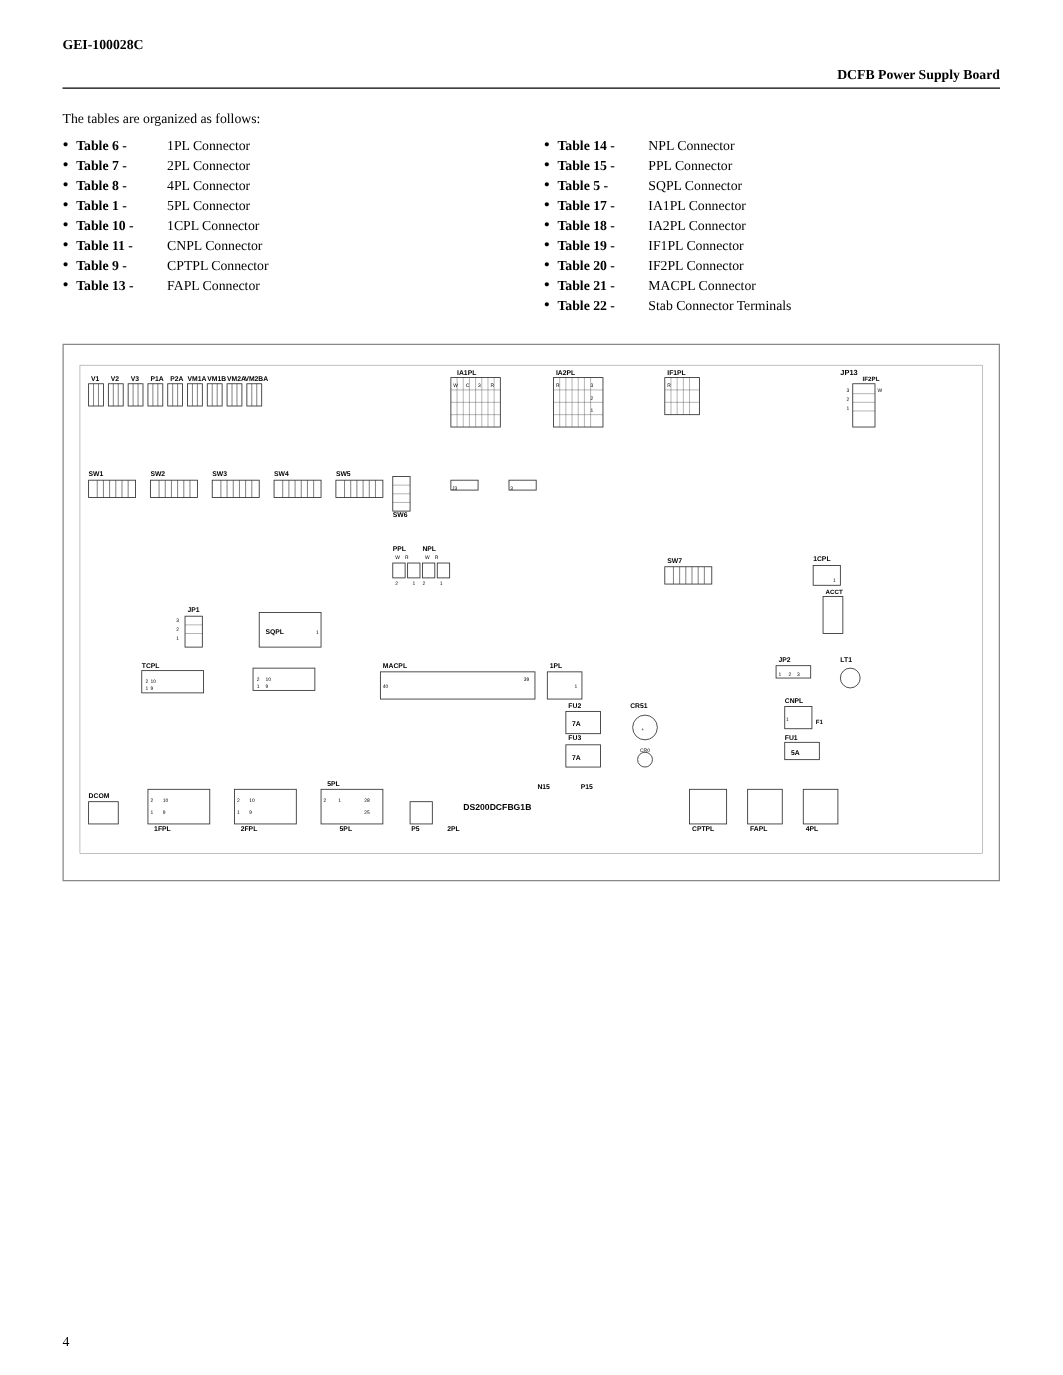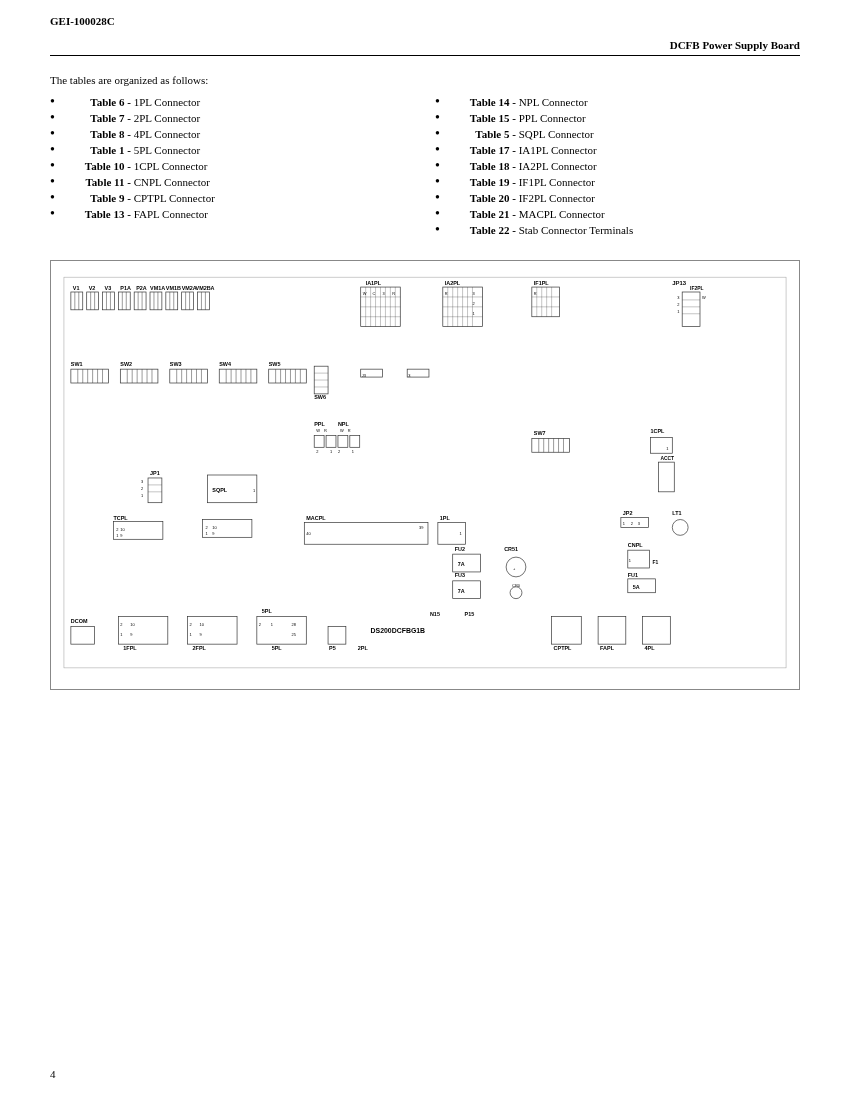--- a/index.html
+++ b/index.html
@@ -8,21 +8,21 @@
       min-height: 1100px;
       background: #fff;
       font-family: 'Times New Roman', Times, serif;
       font-size: 11px;
       color: #000;
       position: relative;
     }
     .page {
       width: 850px;
       min-height: 1100px;
-      padding: 15px 50px 40px 50px;
+      padding: 30px 50px 40px 50px;
       position: relative;
     }
     .header {
       display: flex;
       justify-content: space-between;
       border-bottom: 1px solid #000;
       padding-bottom: 4px;
       margin-bottom: 18px;
     }
     .header-left { font-weight: bold; font-size: 11px; }
@@ -52,21 +52,20 @@
     .bullet {
       margin-right: 6px;
       font-size: 14px;
       line-height: 1;
       margin-top: -1px;
     }
     .table-ref {
       font-weight: bold;
       min-width: 70px;
       display: inline-block;
-      text-align: right;
     }
     .table-desc { }
 
     .diagram-container {
       border: 1px solid #888;
       margin: 20px 0 10px 0;
       padding: 8px;
       background: #fff;
       position: relative;
       height: 430px;

